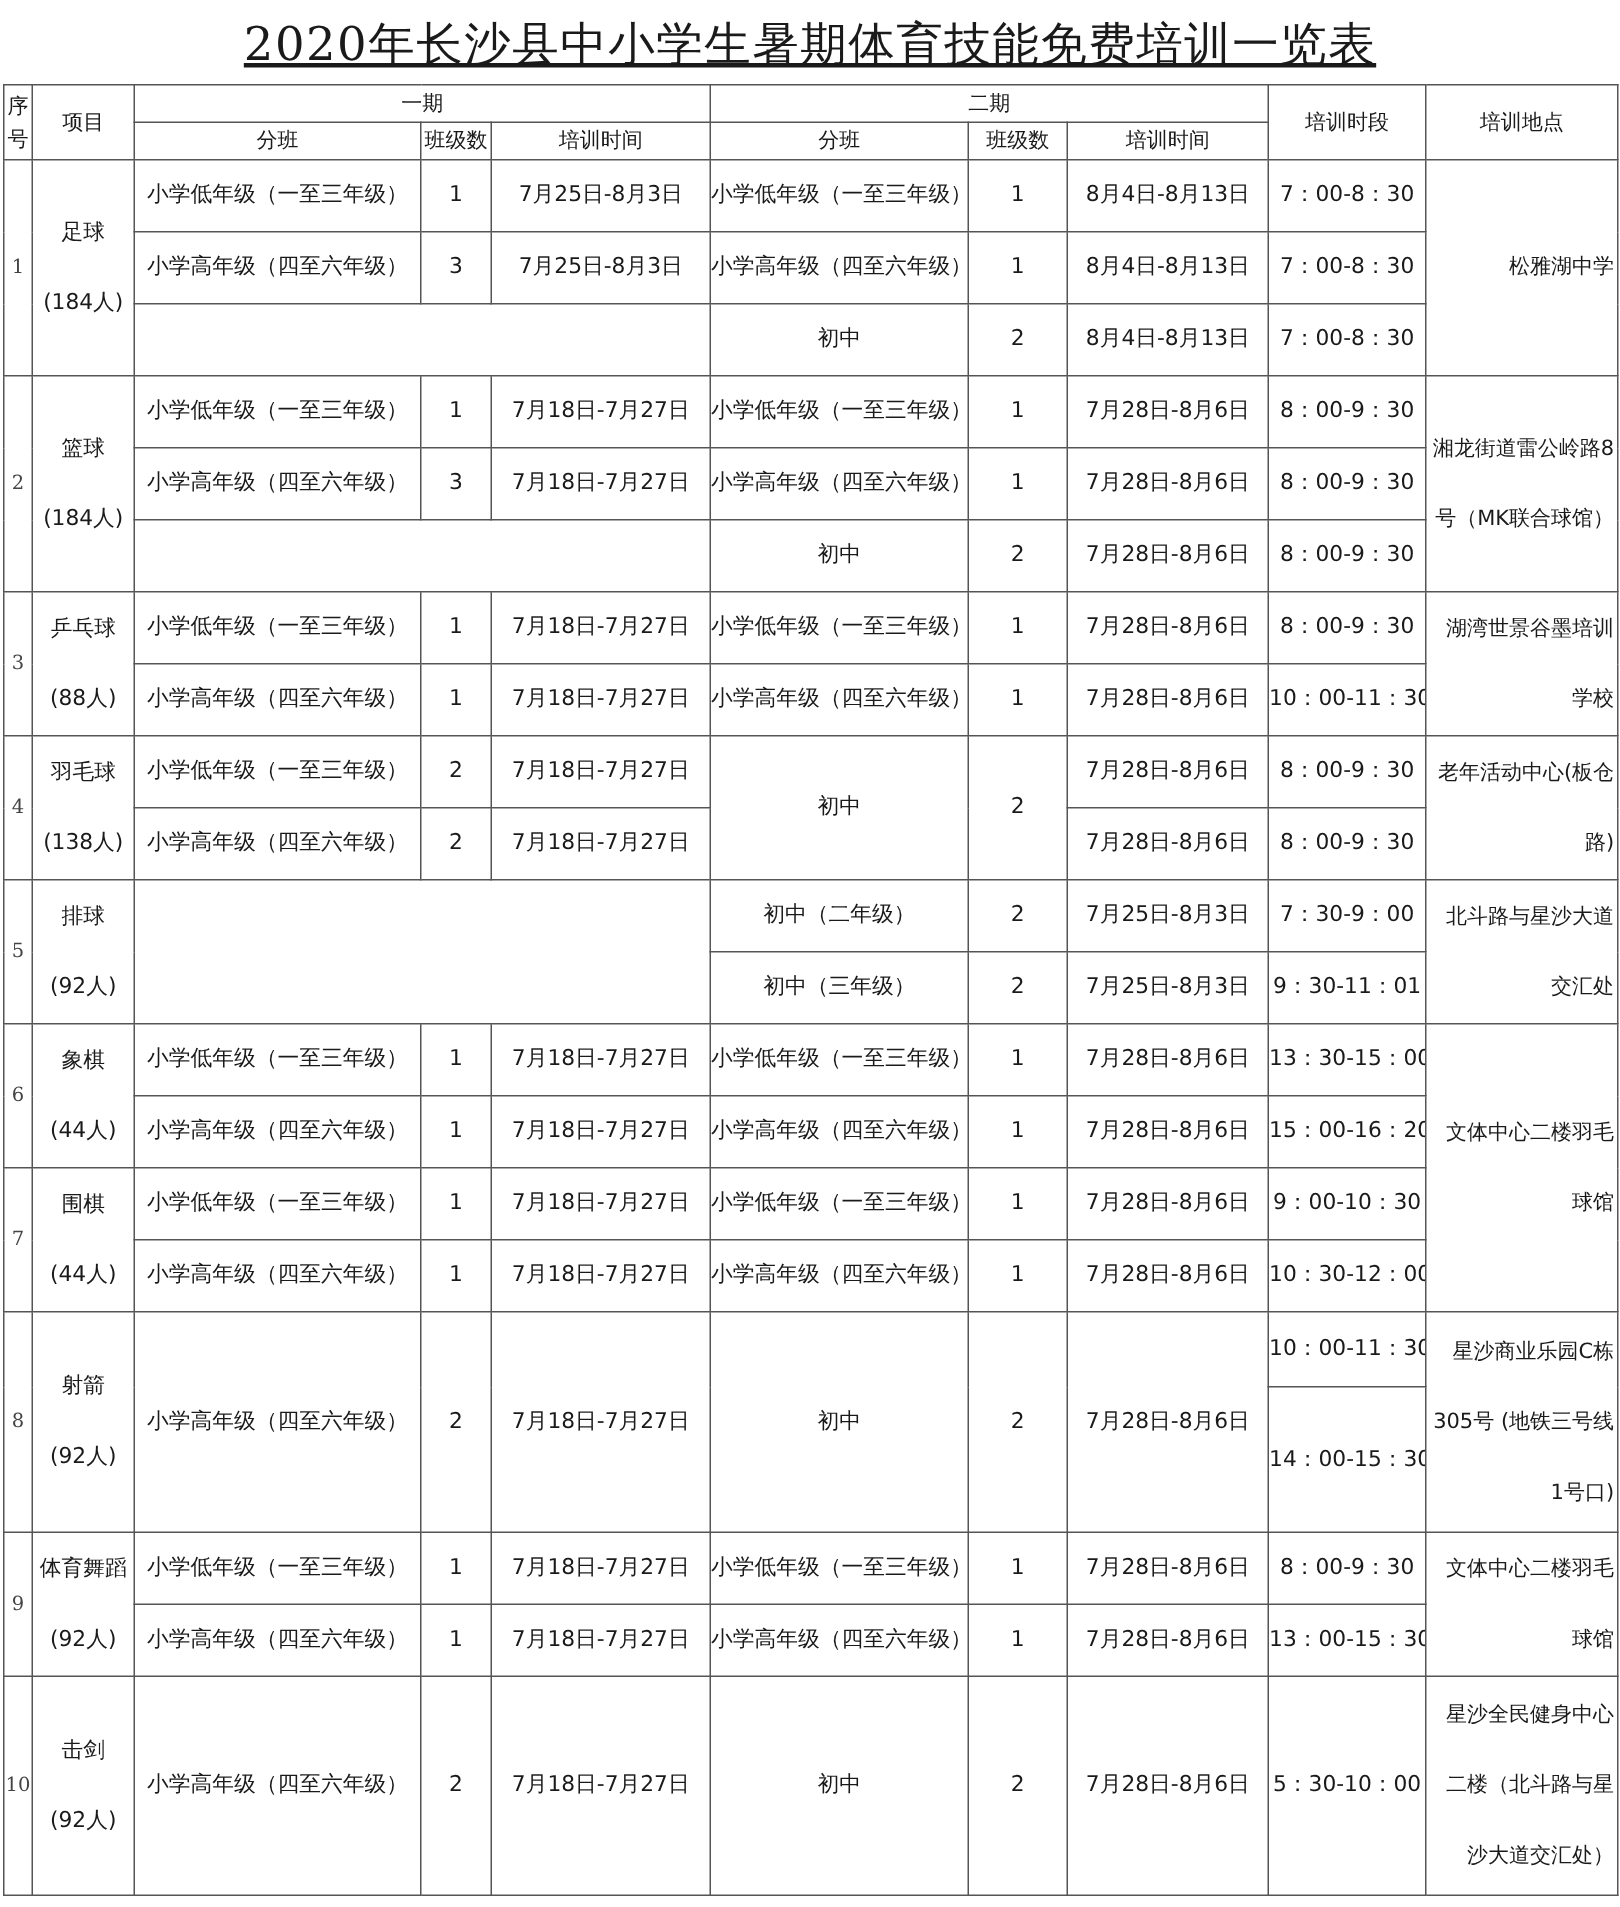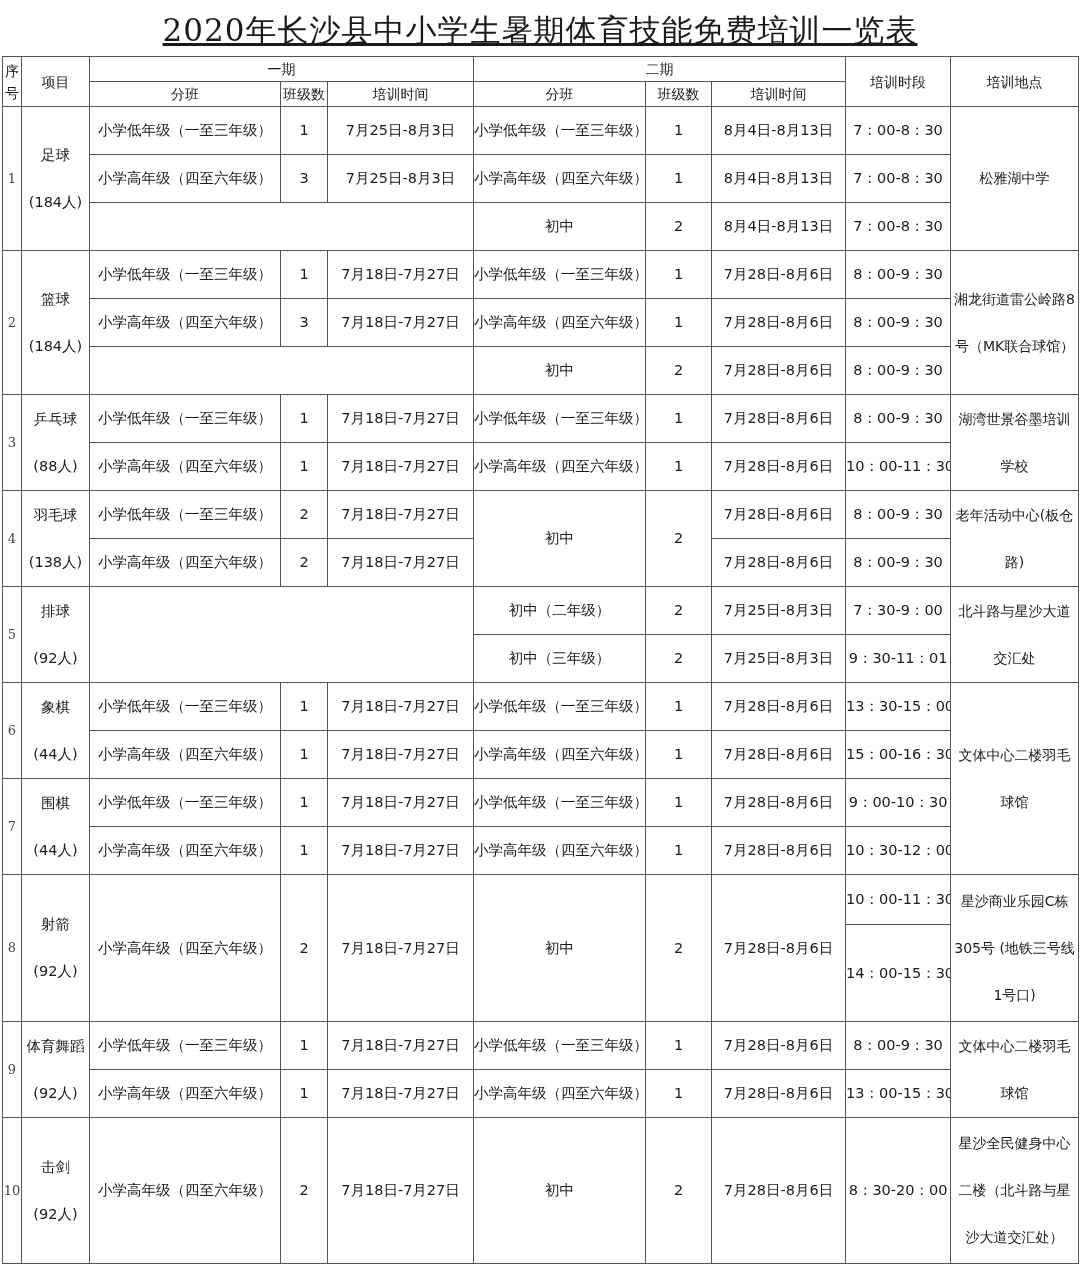--- a/index.html
+++ b/index.html
@@ -8,21 +8,21 @@
   .title { position:absolute; left:0; top:8px; width:1080px; text-align:center;
            font-family:"DejaVu Serif","Liberation Serif",serif; font-size:31px; letter-spacing:1px; line-height:44px;text-decoration:underline; }
   table { position:absolute; left:2px; top:56px; border-collapse:collapse; table-layout:fixed; width:1076px; }
   td { border:1.5px solid #555; text-align:center; vertical-align:middle; padding:0;
        font-size:14.5px; line-height:47px; white-space:nowrap; overflow:hidden; }
   td.hd { font-size:14px; line-height:24px; }
   td.seq { font-family:"DejaVu Serif","Liberation Serif",serif; font-size:13px; color:#444; line-height:20px; white-space:normal; }
   td.seqh { font-size:14px; line-height:22px; white-space:normal; }
   td.proj { line-height:47px; white-space:normal;margin-left:16px; }
   td.proj span { display:block; }
-  td.loc { white-space:normal; line-height:47px; font-size:14px; padding:0 2px; }
+  td.loc { white-space:normal; line-height:47px; font-size:14px; padding:0 2px;text-align:right; }
   td.cls2 { text-align:left; padding-left:0; }
   tr.r td { height:46px; }
 </style>
 </head>
 <body>
 
 <div class="title">2020年长沙县中小学生暑期体育技能免费培训一览表</div>
 
 <table>
   <colgroup>
@@ -202,21 +202,21 @@
     <td>13：30-15：00</td>
     <td class="loc" rowspan="4">文体中心二楼羽毛球馆</td>
   </tr>
   <tr class="r">
     <td>小学高年级（四至六年级）</td>
     <td>1</td>
     <td>7月18日-7月27日</td>
     <td class="cls2">小学高年级（四至六年级）</td>
     <td>1</td>
     <td>7月28日-8月6日</td>
-    <td>15：00-16：30</td>
+    <td>15：00-16：20</td>
   </tr>
 
   <tr class="r">
     <td class="seq" rowspan="2">7</td>
     <td class="proj" rowspan="2">
           <span>围棋</span>
           <span>(44人)</span>
         </td>
     <td>小学低年级（一至三年级）</td>
     <td>1</td>
@@ -285,17 +285,17 @@
     <td class="proj">
           <span>击剑</span>
           <span>(92人)</span>
         </td>
     <td>小学高年级（四至六年级）</td>
     <td>2</td>
     <td>7月18日-7月27日</td>
     <td>初中</td>
     <td>2</td>
     <td>7月28日-8月6日</td>
-    <td>8：30-20：00</td>
+    <td>5：30-10：00</td>
     <td class="loc">星沙全民健身中心二楼（北斗路与星沙大道交汇处）</td>
   </tr>
 </tbody>
   </table>
 
 </body></html>

